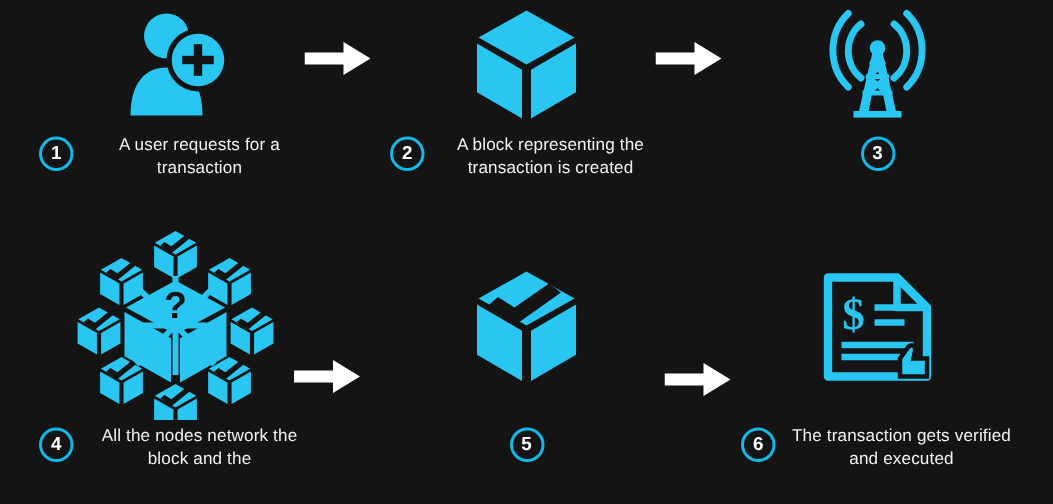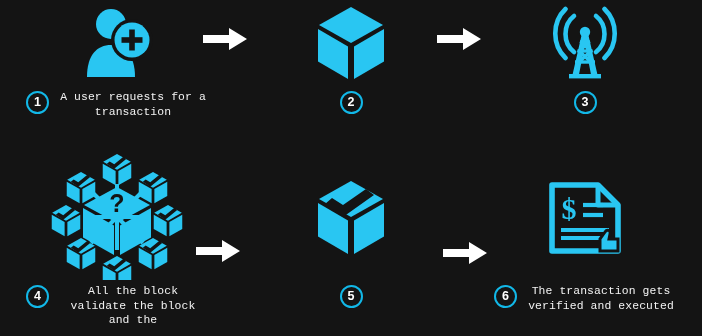--- a/index.html
+++ b/index.html
@@ -84,21 +84,21 @@
     font-family: "Liberation Sans", sans-serif;
   }
   .caption-text {
     flex: 0 0 auto;
     margin-left: 9px;
     color: #f2f2f2;
     font-size: 11.4px;
     line-height: 14.6px;
     text-align: center;
     max-width: 150px;
-    font-family: Liberation Mono, monospace;
+    font-family: Liberation Sans, sans-serif;
     letter-spacing: 0.1px;
   }
 
   
   .arrow {
     position: absolute;
     width: 44px;
     height: 26px;
   }
   #arrow-1 { left: 203px; top: 26px; }
@@ -135,20 +135,21 @@
     <div class="step">
       <div class="icon-slot">
         <svg class="svg-icon" width="68" height="74" viewBox="0 0 68 74">
           <path d="M34 1 L66 19 L34 37 L2 19 Z" fill="#29C6F2"></path>
           <path d="M1 23 L31 40.5 L31 73 L1 55.5 Z" fill="#29C6F2"></path>
           <path d="M67 23 L37 40.5 L37 73 L67 55.5 Z" fill="#29C6F2"></path>
         </svg>
       </div>
       <div class="caption">
         <div class="badge">2</div>
+        <div class="caption-text">A block representing the transaction is created</div>
       </div>
     </div>
 
     <div class="step">
       <div class="icon-slot">
         <svg class="svg-icon" width="76" height="74" viewBox="0 0 76 74">
           <g fill="none" stroke="#29C6F2" stroke-width="4.6" stroke-linecap="round">
             <path d="M27 10 A20 22 0 0 0 27 46"></path>
             <path d="M49 10 A20 22 0 0 1 49 46"></path>
             <path d="M18.5 3 A31 33 0 0 0 18.5 52"></path>
@@ -243,21 +244,21 @@
               <path d="M0 -26 L30 -9 L0 8 L-30 -9 Z" fill="#29C6F2"></path>
               <path d="M-31 -5 L-3 11 L-3 42 L-31 26 Z" fill="#29C6F2"></path>
               <path d="M31 -5 L3 11 L3 42 L31 26 Z" fill="#29C6F2"></path>
               <path d="M-16 -10 L-6 -4 L14 -20 L20 -15 L-6 6 L-22 -5 Z" fill="#141414"></path>
             </g>
           </g>
         </svg>
       </div>
       <div class="caption">
         <div class="badge">4</div>
-        <div class="caption-text">All the block validate the block and the</div>
+        <div class="caption-text">All the nodes network the block and the</div>
       </div>
     </div>
 
     <div class="step">
       <div class="icon-slot">
         <svg class="svg-icon" width="70" height="76" viewBox="0 0 70 76">
           <path d="M35 2 L67 20 L35 38 L3 20 Z" fill="#29C6F2"></path>
           <path d="M2 24 L32 41.5 L32 75 L2 57.5 Z" fill="#29C6F2"></path>
           <path d="M68 24 L38 41.5 L38 75 L68 57.5 Z" fill="#29C6F2"></path>
           <path d="M16 19 L27 26 L50 10 L58 16 L27 38 L9 25 Z" fill="#141414"></path>

